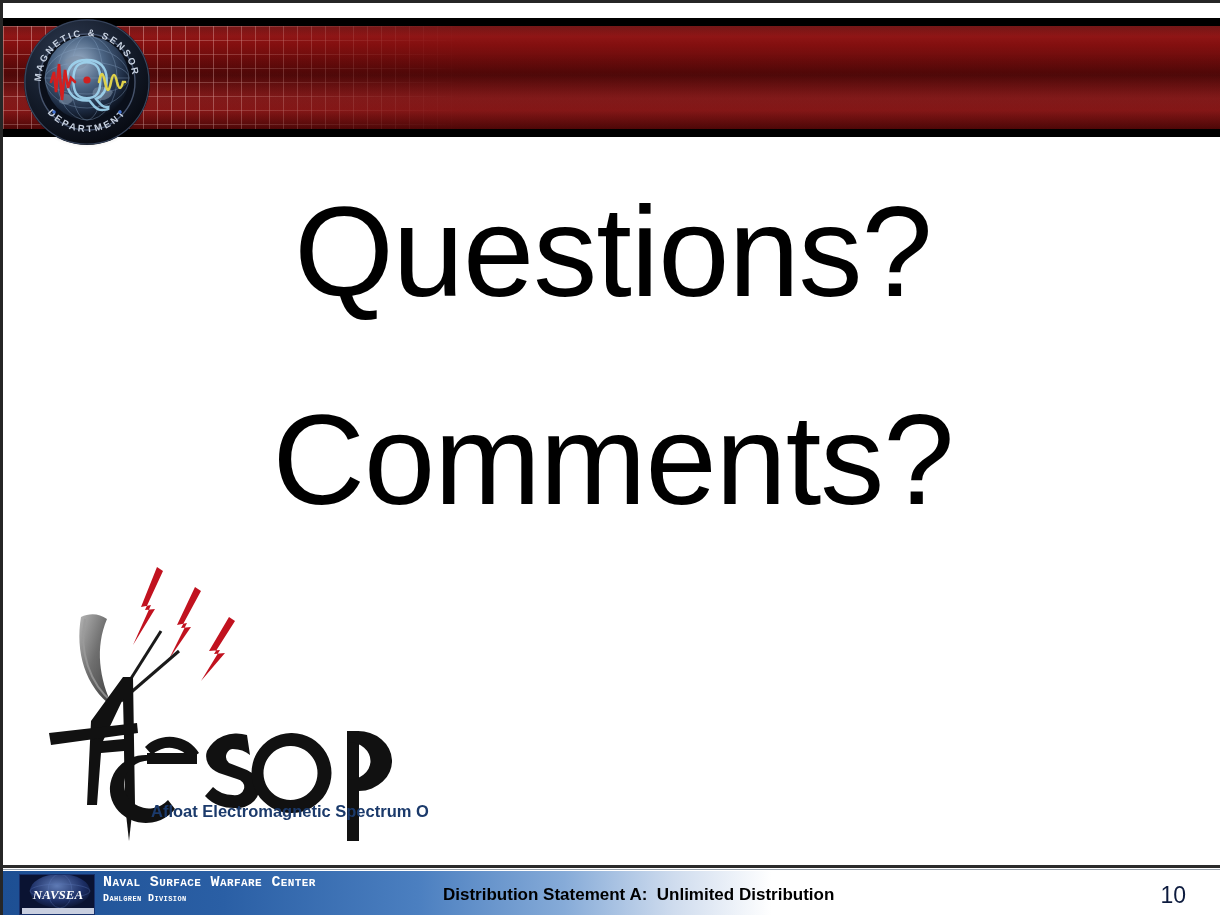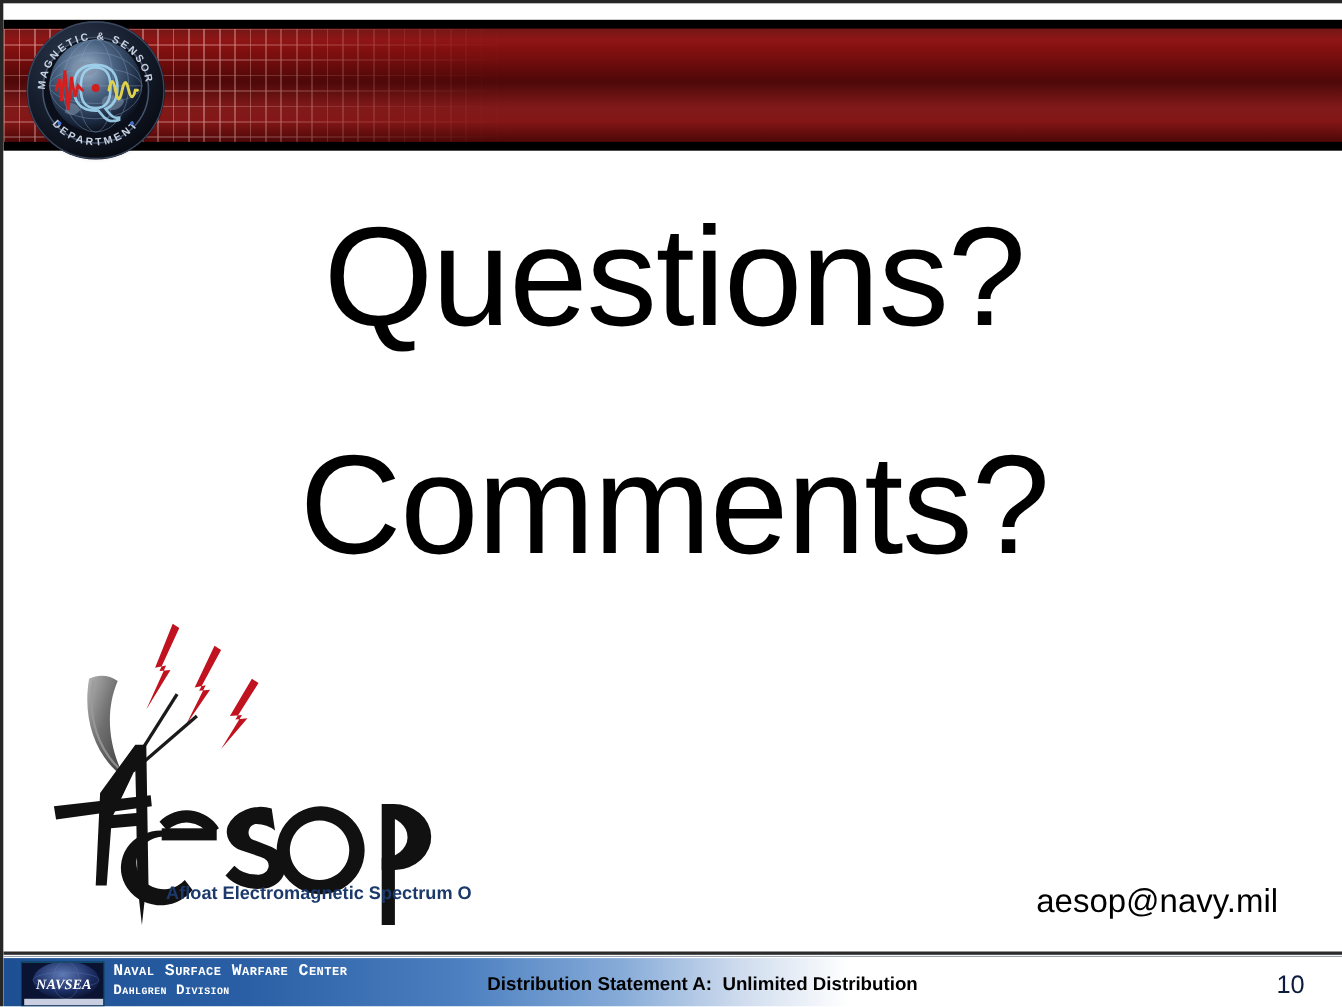--- a/index.html
+++ b/index.html
@@ -186,21 +186,21 @@
     line-height: 1.25;
   }
   .navsea-line1 {
     font-size: 15px;
     font-variant: small-caps;
     letter-spacing: 0.4px;
     white-space: nowrap;
     font-weight: 700;
   }
   .navsea-line2 {
-    font-size: 13px;
+    font-size: 10px;
     font-variant: small-caps;
     letter-spacing: 0.4px;
     white-space: nowrap;
     font-weight: 700;
   }
   .dist-statement {
     position: absolute;
     left: 430px;
     top: 882px;
     font-family: "Liberation Sans", sans-serif;
@@ -336,21 +336,20 @@
 
       <path d="M262,178 a40,40 0 1 0 1,0 z m0,13 a27,27 0 1 1 -1,0 z"></path>
 
       <path d="M318,176 l12,0 l0,110 l-12,0 z"></path>
       <path d="M328,176 a34,30 0 0 1 2,60 l-12,0 l0,-11 a23,19 0 0 0 1,-38 l0,-11 z"></path>
     </g>
 
     <text x="122" y="262" font-family="Liberation Sans, sans-serif" font-size="16.5" font-weight="700" fill="#1b3a6b">Afloat Electromagnetic Spectrum Operations Program</text>
   </svg>
 
-  <div class="email">aesop@navy.mil</div>
 
   <div class="footer-rule"></div>
   <div class="footer-rule2"></div>
   <div class="footer-bar"></div>
 
   <div class="navsea-logo">
     <svg viewBox="0 0 76 41" width="76" height="41">
       <defs>
         <radialGradient id="navGlobe" cx="45%" cy="35%" r="75%">
           <stop offset="0%" stop-color="#5f7bb5"></stop>

